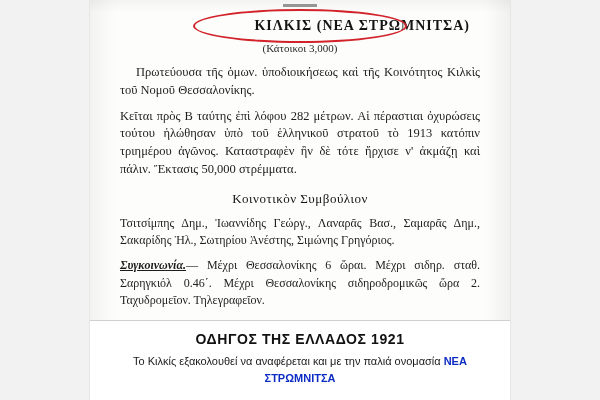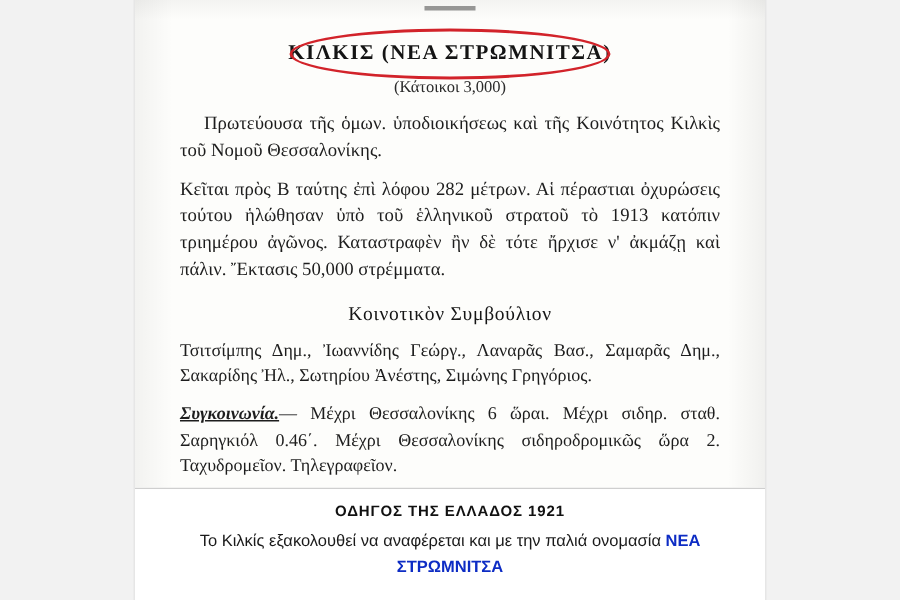--- a/index.html
+++ b/index.html
@@ -55,22 +55,22 @@
     top: 4px;
     left: 50%;
     transform: translateX(-50%);
     width: 34px;
     height: 3px;
     background: #555;
     opacity: .6;
   }
   .title-wrap {
     position: relative;
-    text-align: center;
-    margin-top: 16px;
+    text-align: right;
+    margin-top: 6px;
     margin-bottom: 2px;
   }
   .title {
     display: inline-block;
     font-family: "Liberation Serif", serif;
     font-size: 14px;
     letter-spacing: 1px;
     font-weight: 700;
     color: #141414;
     padding: 2px 10px;
@@ -133,21 +133,21 @@
   
   .caption {
     flex: 0 0 auto;
     border-top: 1px solid #cfcfcf;
     background: #ffffff;
     padding: 10px 18px 14px 18px;
     text-align: center;
   }
   .caption-title {
     font-family: "Liberation Sans", sans-serif;
-    font-size: 10px;
+    font-size: 14px;
     font-weight: 700;
     letter-spacing: .6px;
     color: #111;
     margin-bottom: 6px;
   }
   .caption-text {
     font-family: "Liberation Sans", sans-serif;
     font-size: 11px;
     line-height: 1.5;
     color: #1a1a1a;

